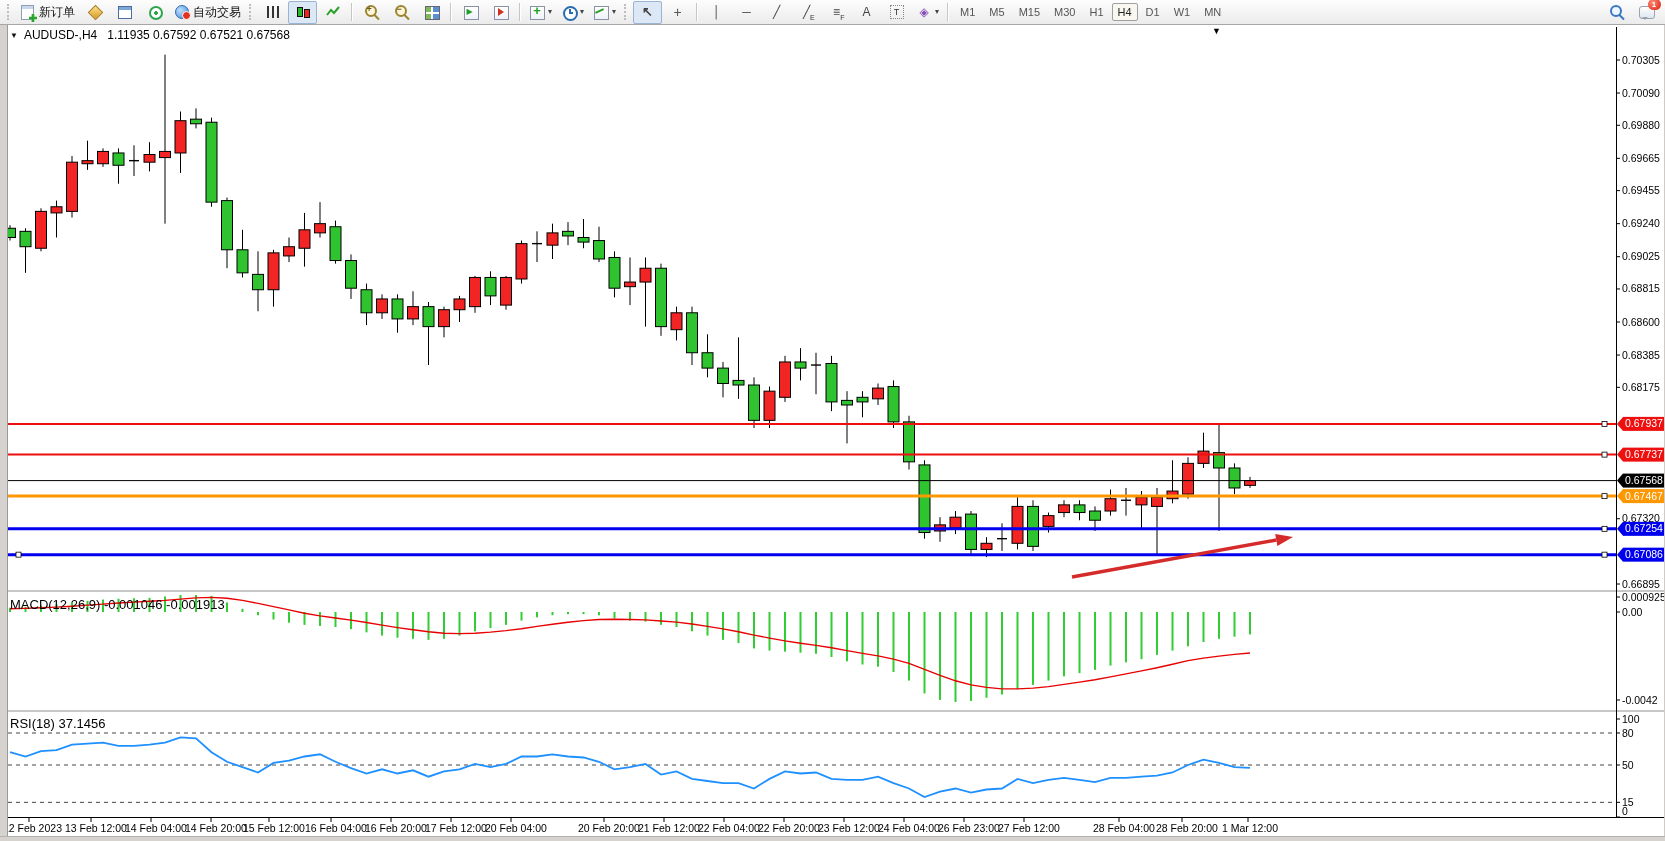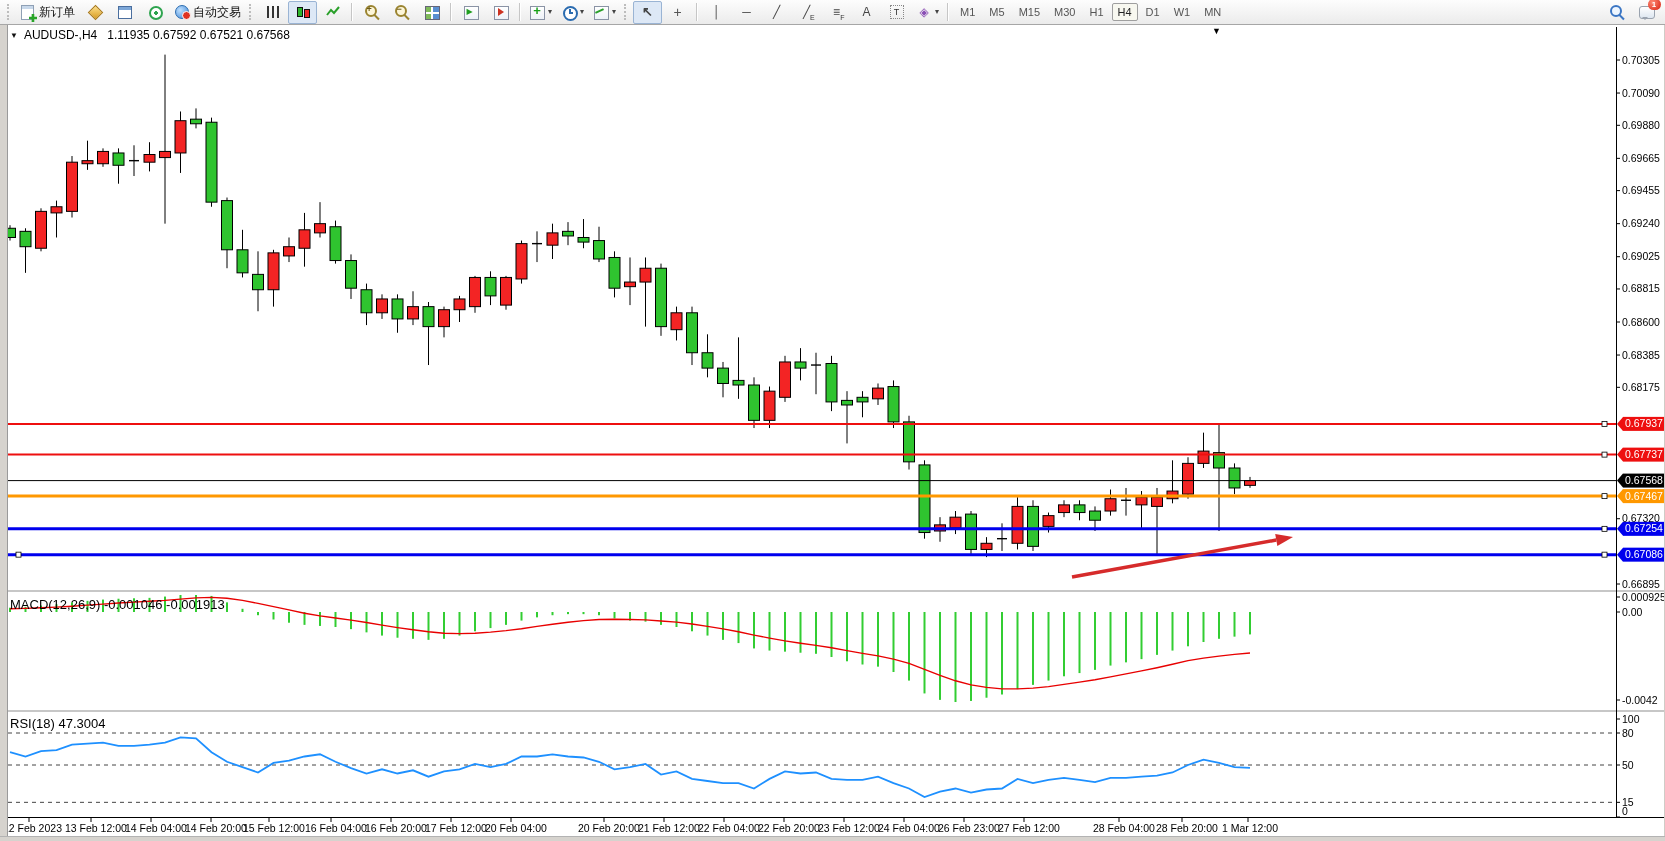--- a/index.html
+++ b/index.html
@@ -636,14 +636,14 @@
   <span class="title-tri">▼</span>
   <span class="title-sym">AUDUSD-,H4</span>
   <span>1.11935 0.67592 0.67521 0.67568</span>
 </div>
 <div class="menu-arrow">▼</div>
 
 <div class="pane-label" style="left:10px;top:597px">
   <span>MACD(12,26,9)</span> <span>-0.001046 -0.001913</span>
 </div>
 <div class="pane-label" style="left:10px;top:716px">
-  <span>RSI(18)</span> <span>47.3004</span>
+  <span>RSI(18)</span> <span>37.1456</span>
 </div>
 
 </body></html>

